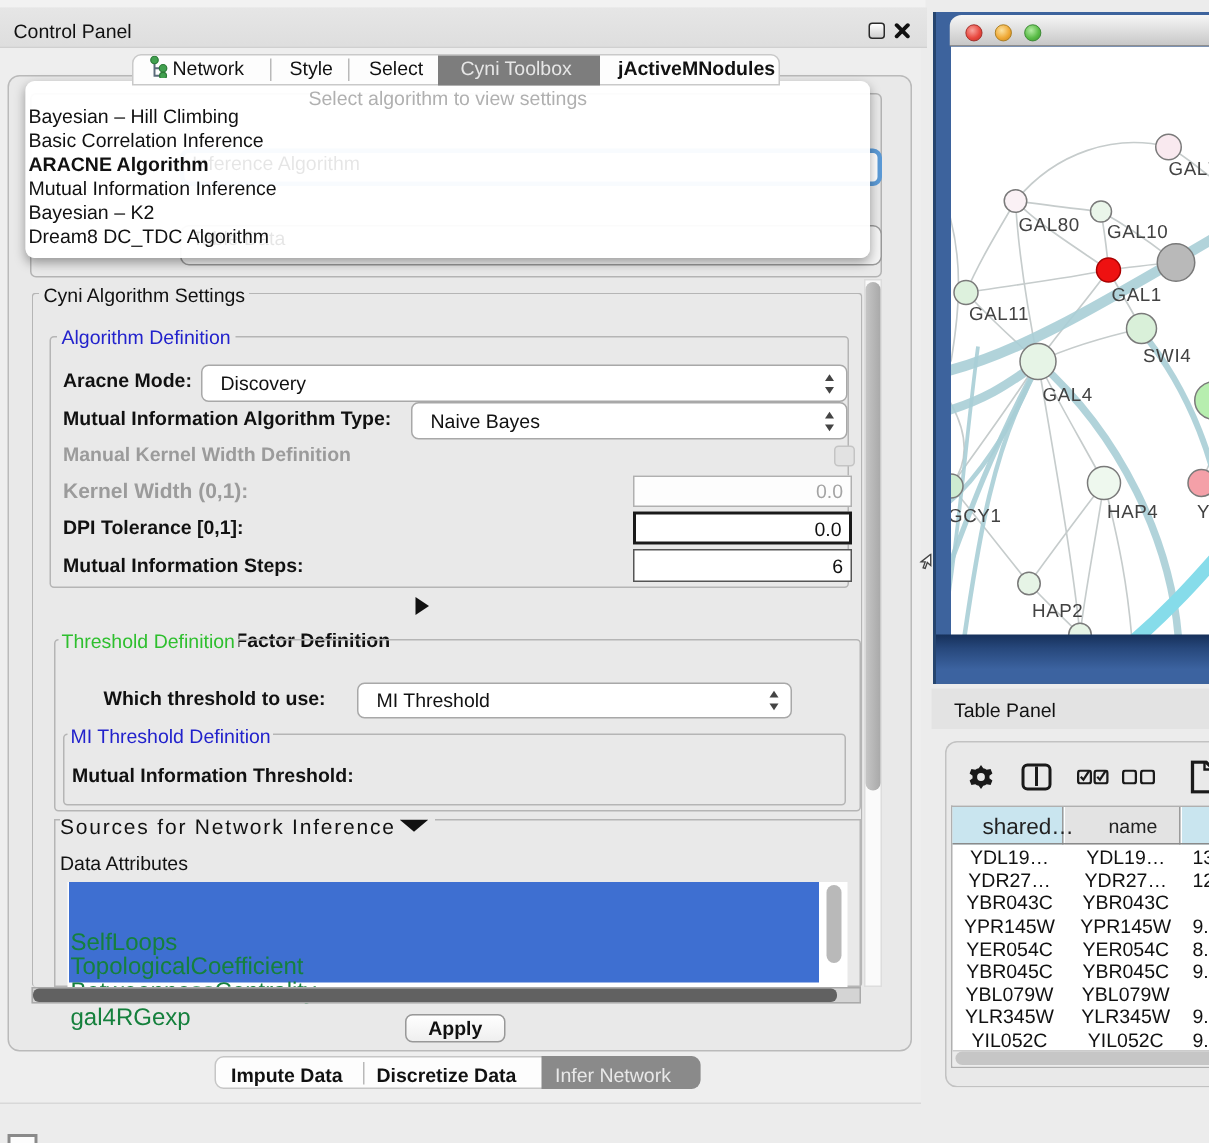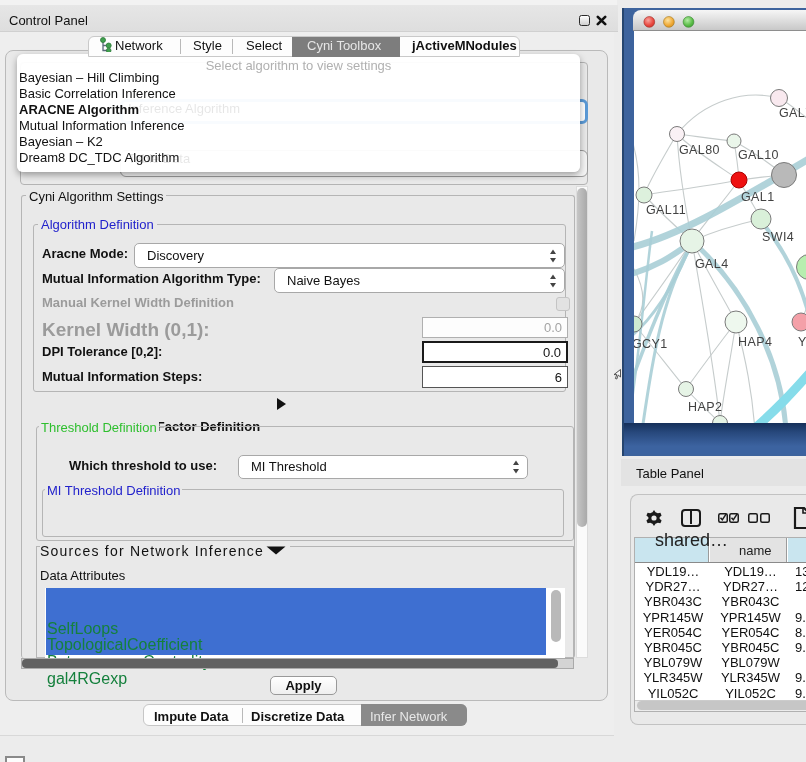--- a/index.html
+++ b/index.html
@@ -82,24 +82,24 @@
     <div class="abs" style="left:12px;top:4px;font-size:13px;color:#111;">Naive Bayes</div>
     <svg class="abs" style="right:7px;top:5px;" width="8" height="14" viewBox="0 0 8 14">
       <path d="M4 0.5 L7 5 L1 5 Z" fill="#444"></path>
         <path d="M4 13.5 L7 9 L1 9 Z" fill="#444"></path>
     </svg>
   </div>
 
   <div class="abs" style="left:42px;top:295px;font-size:13px;font-weight:bold;color:#9b9b9b;">Manual Kernel Width Definition</div>
   <div class="abs" style="left:556px;top:297px;width:14px;height:14px;background:#e2e2e2;border:1px solid #c4c4c4;border-radius:3px;"></div>
 
-  <div class="abs" style="left:42px;top:319px;font-size:19px;font-weight:bold;color:#9b9b9b;">Kernel Width (0,1):</div>
+  <div class="abs" style="left:42px;top:319px;font-size:14px;font-weight:bold;color:#9b9b9b;">Kernel Width (0,1):</div>
   <div class="abs" style="left:422px;top:317px;width:146px;height:21px;background:#fdfdfd;border:1px solid #b0b0b0;text-align:right;font-size:13px;color:#a4a4a4;padding:2px 5px 0 0;">0.0</div>
 
-  <div class="abs" style="left:42px;top:344px;font-size:13px;font-weight:bold;color:#111;">DPI Tolerance [0,2]:</div>
+  <div class="abs" style="left:42px;top:344px;font-size:13px;font-weight:bold;color:#111;">DPI Tolerance [0,1]:</div>
   <div class="abs" style="left:422px;top:341px;width:146px;height:22px;background:#fff;border:2px solid #1a1a1a;text-align:right;font-size:13px;color:#111;padding:2px 5px 0 0;">0.0</div>
 
   <div class="abs" style="left:42px;top:369px;font-size:13px;font-weight:bold;color:#111;">Mutual Information Steps:</div>
   <div class="abs" style="left:422px;top:366px;width:146px;height:22px;background:#fff;border:1px solid #555;text-align:right;font-size:13px;color:#111;padding:3px 5px 0 0;">6</div>
 
   <div class="abs" style="left:42px;top:399px;font-size:13px;font-weight:bold;color:#111;margin-top:20px;">Hub/Transcription Factor Definition</div>
   <svg class="abs" style="left:276px;top:398px;" width="11" height="12" viewBox="0 0 11 12">
       <path d="M1 0 L10 6 L1 12 Z" fill="#111"></path>
     </svg>
 
@@ -111,20 +111,21 @@
     <div class="abs" style="left:12px;top:3px;font-size:13px;color:#111;">MI Threshold</div>
     <svg class="abs" style="right:7px;top:4px;" width="8" height="14" viewBox="0 0 8 14">
       <path d="M4 0.5 L7 5 L1 5 Z" fill="#444"></path>
         <path d="M4 13.5 L7 9 L1 9 Z" fill="#444"></path>
     </svg>
   </div>
 
   <div class="abs" style="left:42px;top:489px;width:522px;height:48px;border:1px solid #b5b5b5;border-radius:3px;"></div>
   <div class="abs" style="left:45px;top:483px;background:#e9e9e9;padding:0 2px;font-size:13px;color:#2222cc;">MI Threshold Definition</div>
 
+  <div class="abs" style="left:48px;top:509px;font-size:13px;font-weight:bold;color:#111;">Mutual Information Threshold:</div>
 
   <div class="abs" style="left:36px;top:546px;width:538px;height:112px;border:1px solid #b5b5b5;border-top:none;"></div>
   <div class="abs" style="left:36px;top:546px;width:4px;height:1px;background:#b5b5b5;"></div>
   <div class="abs" style="left:290px;top:546px;width:284px;height:1px;background:#b5b5b5;"></div>
   <div class="abs" style="left:40px;top:543px;font-size:14px;letter-spacing:1.2px;color:#111;background:#e9e9e9;">Sources for Network Inference</div>
   <svg class="abs" style="left:266px;top:546px;" width="20" height="9" viewBox="0 0 20 9">
       <path d="M0.5 0.5 L19.5 0.5 L10 8.5 Z" fill="#111"></path>
     </svg>
 
   <div class="abs" style="left:40px;top:568px;font-size:13px;font-weight:normal;color:#111;">Data Attributes</div>
@@ -281,21 +282,21 @@
   <svg class="abs" style="left:793px;top:507px;" width="13" height="22" viewBox="0 0 13 22">
     <path d="M2 1 L11 1 L16 6 L16 21 L2 21 Z" fill="none" stroke="#1a1a1a" stroke-width="2.2"></path>
     <path d="M10 1 L10 6 L15 6" fill="none" stroke="#1a1a1a" stroke-width="1.6"></path>
   </svg>
 
   <div class="abs" style="left:634px;top:537px;width:172px;height:175px;background:#fff;border:1px solid #b0b0b0;border-right:none;"></div>
   <div class="abs" style="left:635px;top:538px;width:74px;height:25px;background:#c9e5ef;border-right:1px solid #9b9b9b;"></div>
   <div class="abs" style="left:710px;top:538px;width:77px;height:25px;background:#e3e3e3;border-right:1px solid #9b9b9b;"></div>
   <div class="abs" style="left:788px;top:538px;width:18px;height:25px;background:#c9e5ef;"></div>
   <div class="abs" style="left:635px;top:562px;width:171px;height:1px;background:#8a8a8a;"></div>
-  <div class="abs" style="left:655px;top:530px;font-size:18px;color:#222;">shared…</div>
+  <div class="abs" style="left:655px;top:543px;font-size:15px;color:#222;">shared…</div>
   <div class="abs" style="left:739px;top:543px;font-size:13px;color:#222;">name</div>
 
   <div class="abs" style="left:635px;top:564px;width:76px;text-align:center;font-size:13px;color:#111;line-height:15.2px;">
     YDL19…<br>YDR27…<br>YBR043C<br>YPR145W<br>YER054C<br>YBR045C<br>YBL079W<br>YLR345W<br>YIL052C
   </div>
   <div class="abs" style="left:711px;top:564px;width:79px;text-align:center;font-size:13px;color:#111;line-height:15.2px;">
     YDL19…<br>YDR27…<br>YBR043C<br>YPR145W<br>YER054C<br>YBR045C<br>YBL079W<br>YLR345W<br>YIL052C
   </div>
   <div class="abs" style="left:795px;top:564px;width:20px;font-size:13px;color:#111;line-height:15.2px;">
     13<br>12<br>&nbsp;<br>9.<br>8.<br>9.<br>&nbsp;<br>9.<br>9.

